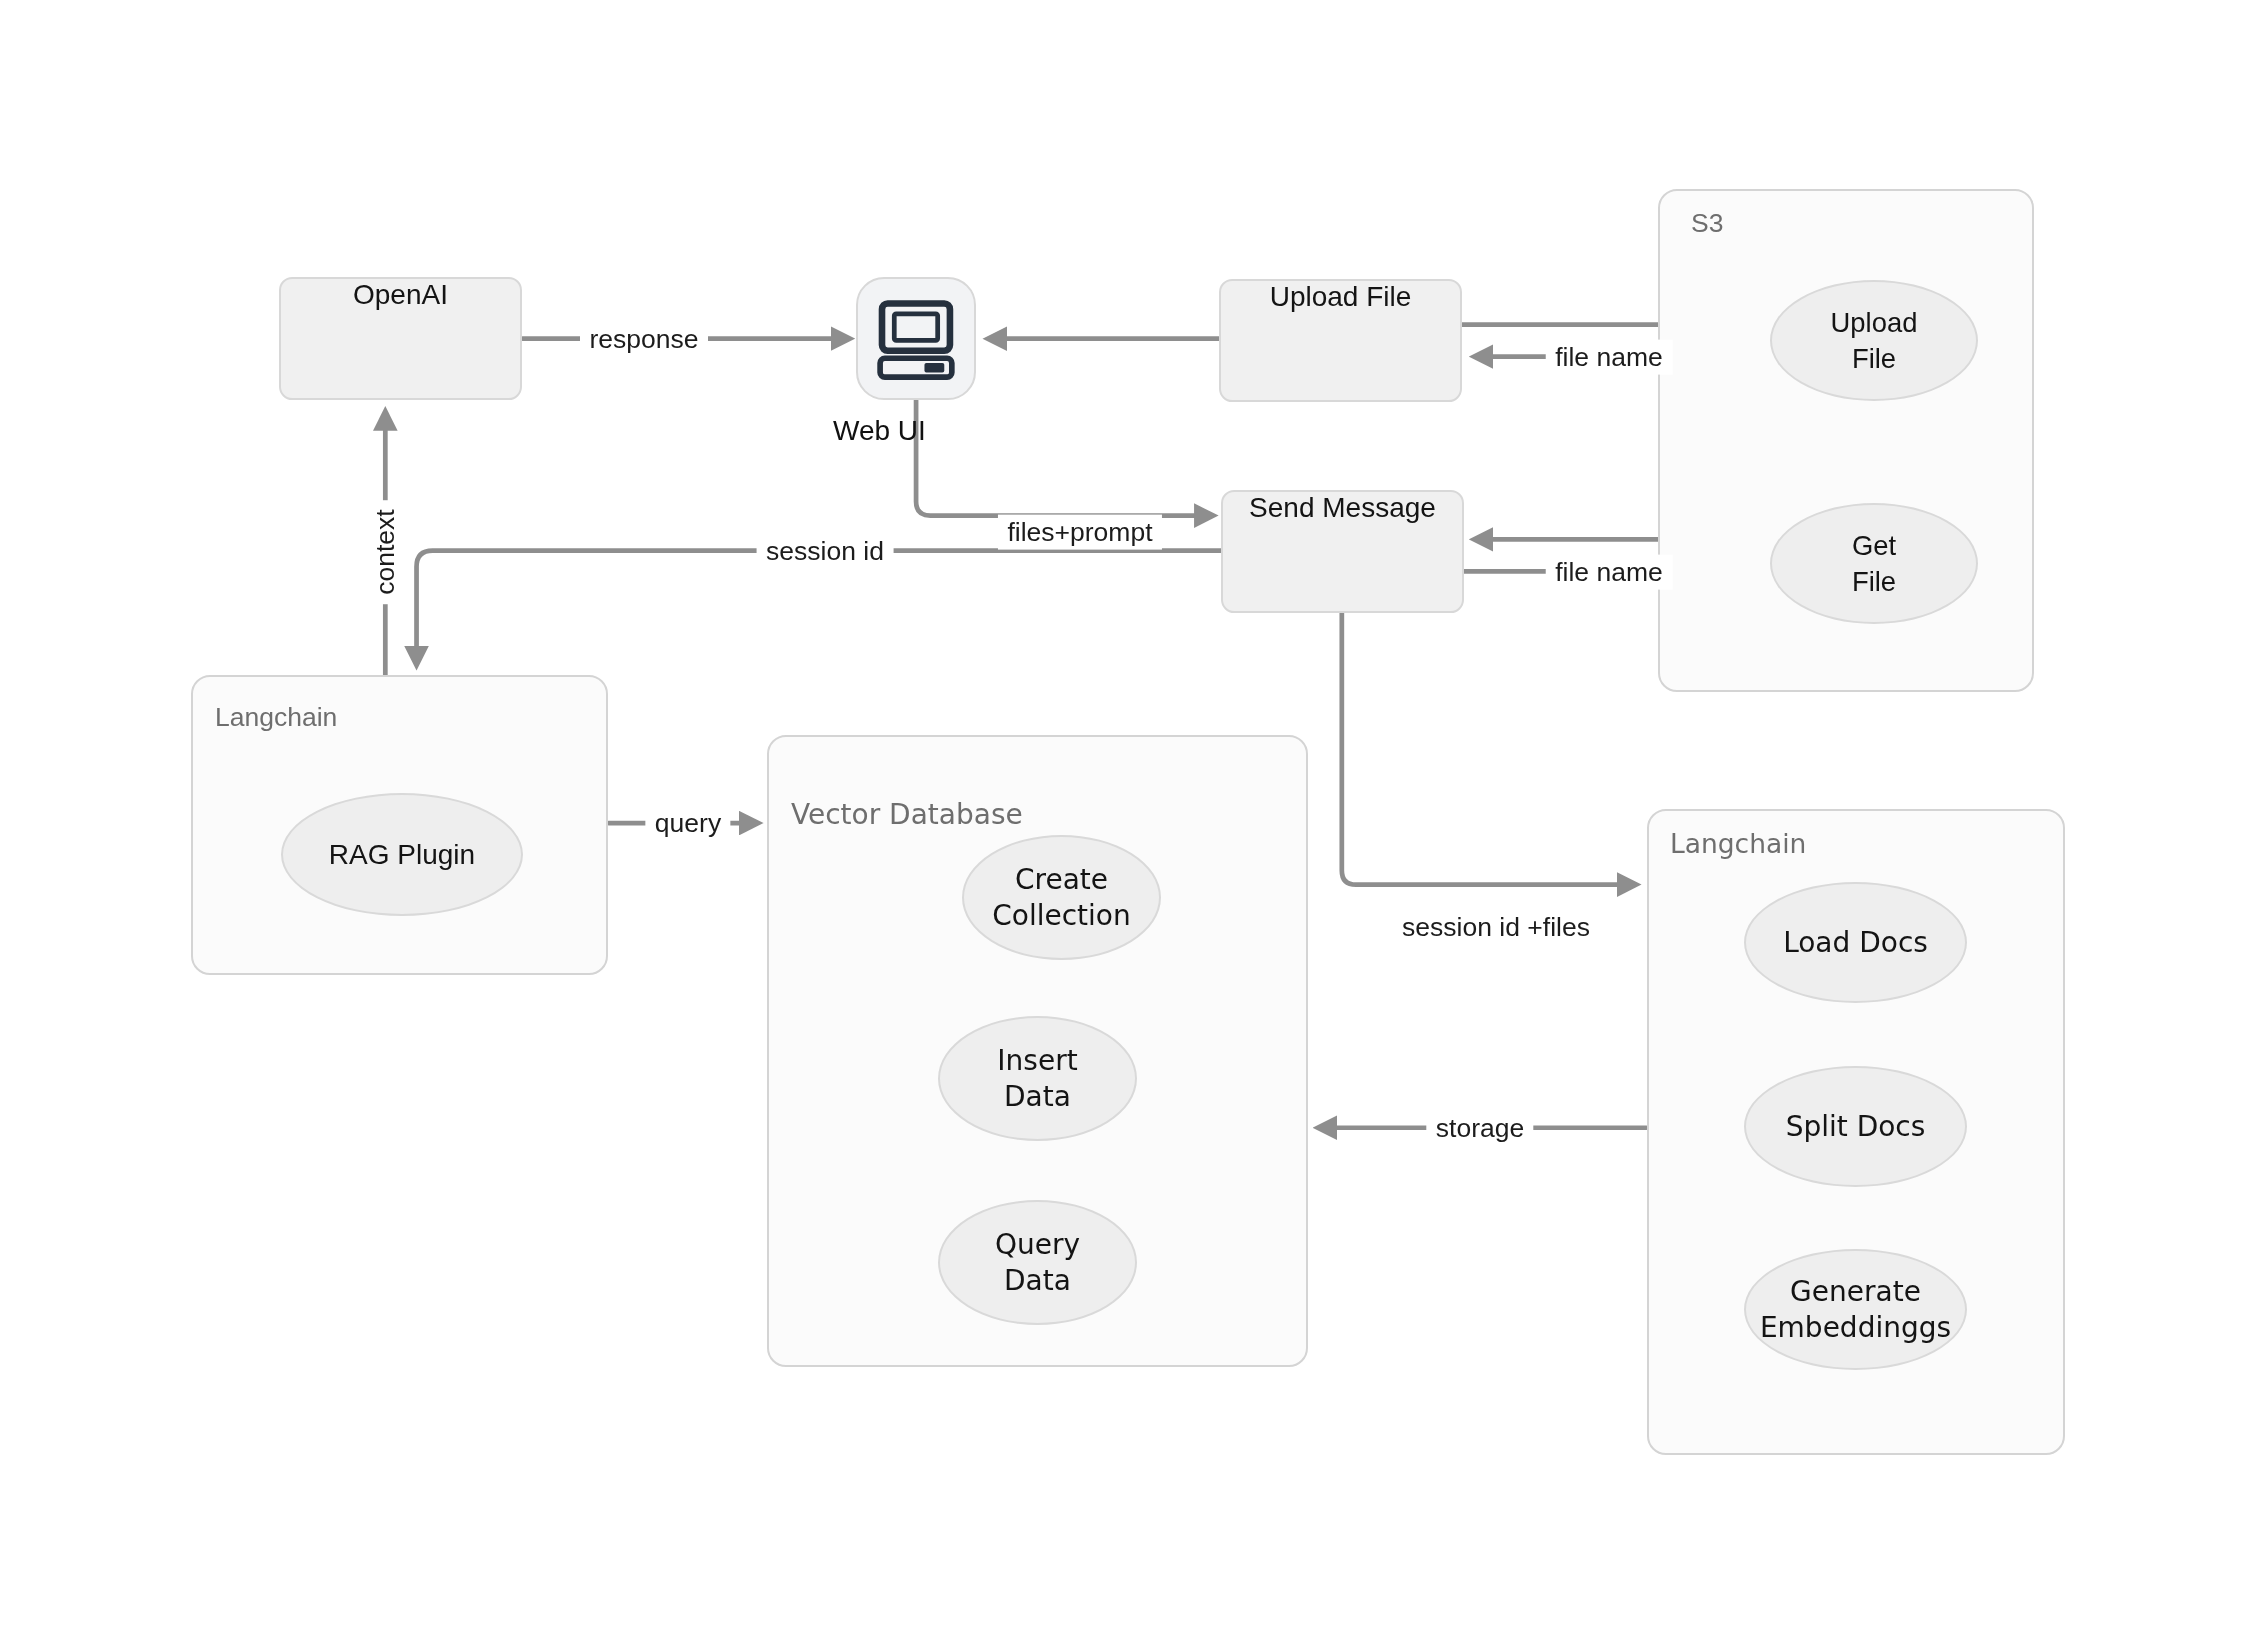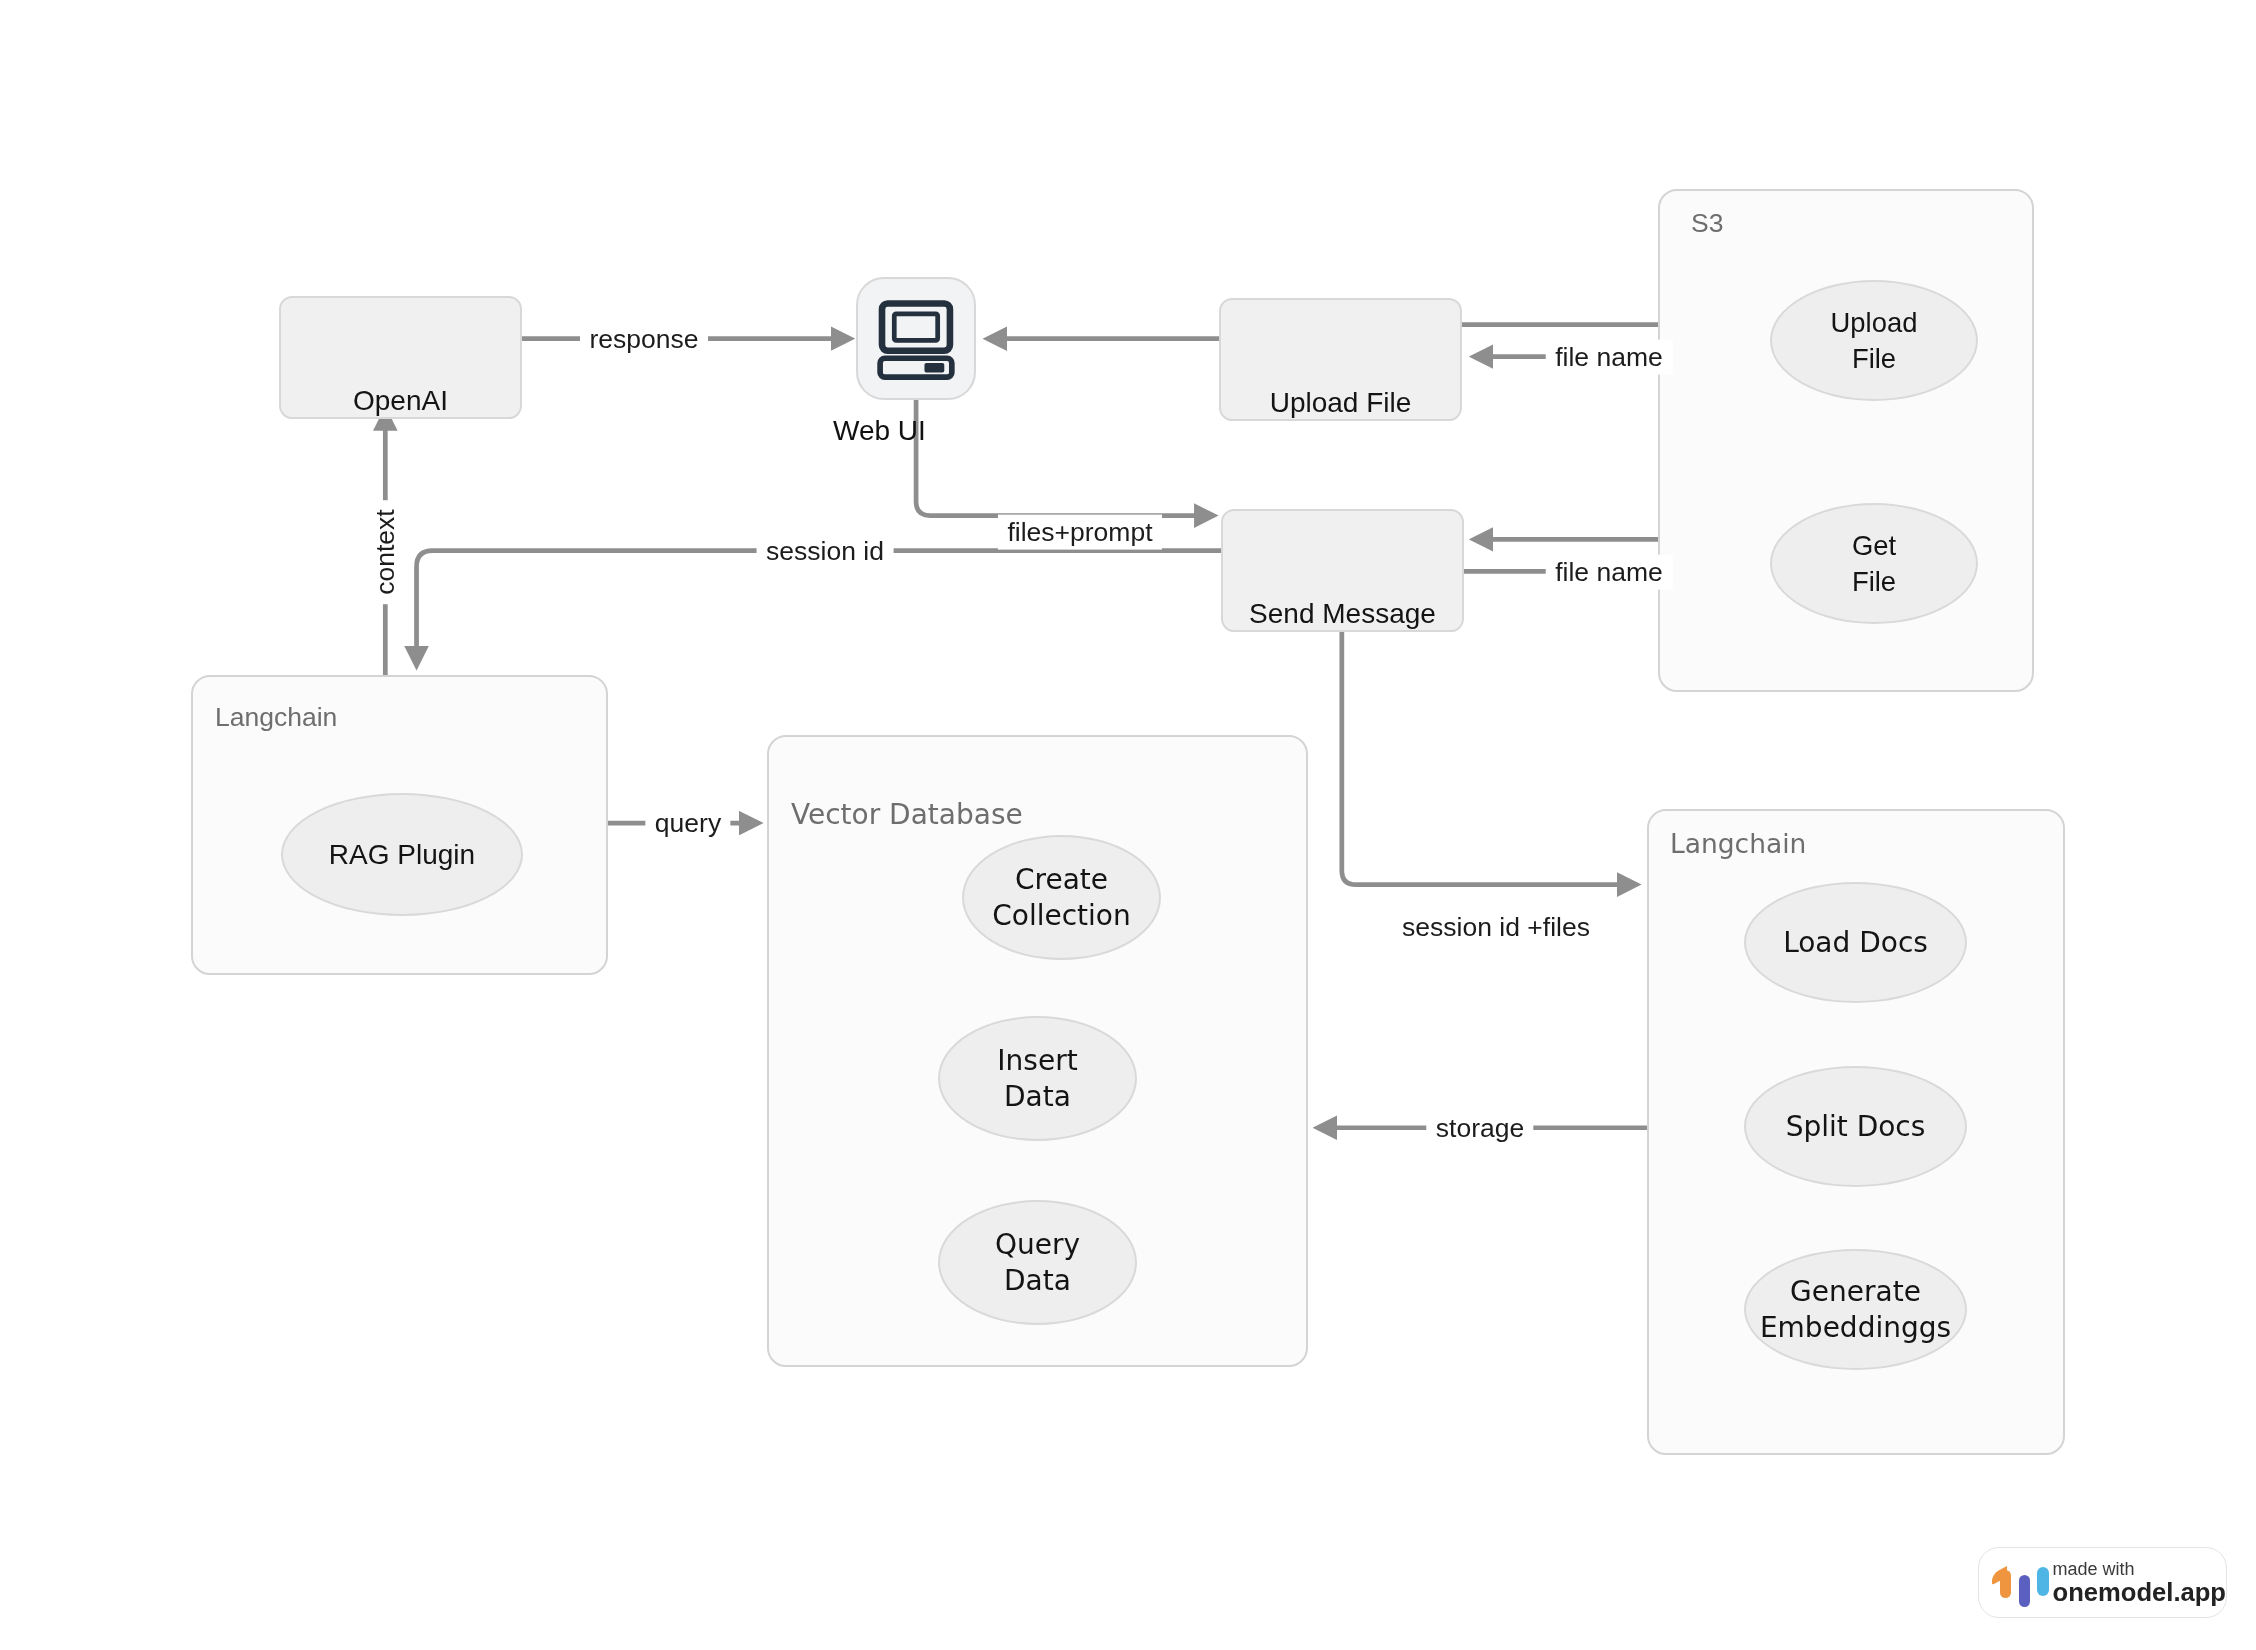--- a/index.html
+++ b/index.html
@@ -7,21 +7,21 @@
           font-family:"Liberation Sans",sans-serif;}
   svg.edges{position:absolute;left:0;top:0;width:2256px;height:1650px;}
 
   
   .container{position:absolute;background:#fbfbfb;border:2.8px solid #d4d4d4;border-radius:19px;box-sizing:border-box;}
   .container-title{position:absolute;color:#6e6e6e;font-size:26.5px;white-space:nowrap;}
   .wide{font-family:"DejaVu Sans",sans-serif;}
 
   
   .node{position:absolute;background:#f0f0f0;border:2.8px solid #d8d8d8;border-radius:13.2px;box-sizing:border-box;
-        display:flex;align-items:flex-end;justify-content:center;font-size:28px;color:#141414;margin-top:19px;}
+        display:flex;align-items:flex-start;justify-content:center;font-size:28px;color:#141414;}
 
   
   .ellipse{position:absolute;background:#eeeeee;border:2.8px solid #d9d9d9;border-radius:50%;box-sizing:border-box;
            display:flex;flex-direction:column;align-items:center;justify-content:center;
            font-size:27.4px;color:#141414;line-height:36px;text-align:center;}
   .ellipse.wide{font-size:28px;}
 
   
   .edge-label{position:absolute;background:#ffffff;color:#1c1c1c;font-size:26.5px;padding:1.9px 9.5px;
               white-space:nowrap;transform:translate(-50%,-50%);}
@@ -156,27 +156,15 @@
   <div class="edge-label" style="left:644px;top:339px;">response</div>
   <div class="edge-label vertical" style="left:385px;top:552px;">context</div>
   <div class="edge-label" style="left:825px;top:551px;">session id</div>
   <div class="edge-label" style="left:1080px;top:532px;">files+prompt</div>
   <div class="edge-label" style="left:1609px;top:357px;">file name</div>
   <div class="edge-label" style="left:1609px;top:572px;">file name</div>
   <div class="edge-label" style="left:1496px;top:927px;">session id +files</div>
   <div class="edge-label" style="left:1480px;top:1128px;">storage</div>
   <div class="edge-label" style="left:688px;top:823px;">query</div>
 
-  <div class="badge">
-    <div class="badge-logo">
-      <div class="bar bar-flag"></div>
-      <div class="bar bar-orange"></div>
-      <div class="bar bar-indigo"></div>
-      <div class="bar bar-blue"></div>
-    </div>
-    <div class="badge-text">
-      <span class="badge-made">made with</span>
-      <span class="badge-brand">onemodel.app</span>
-    </div>
-  </div>
 
 </div>
 
 
 </body></html>

